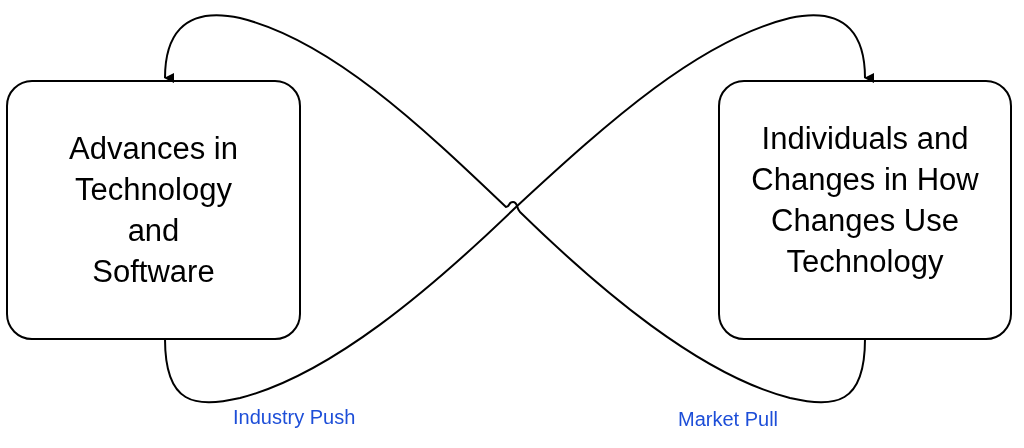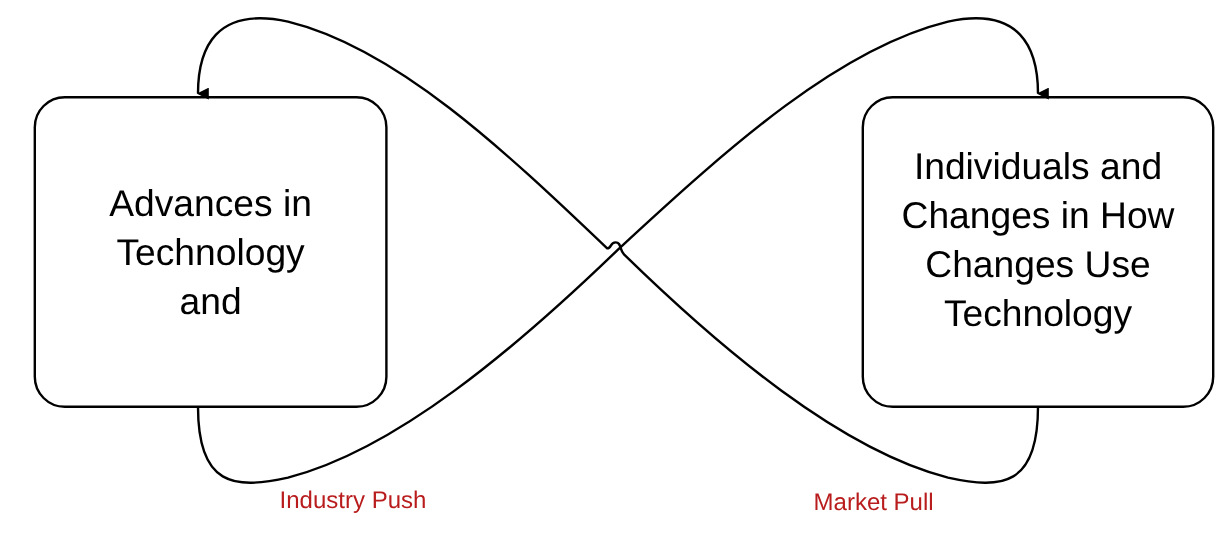--- a/index.html
+++ b/index.html
@@ -3,42 +3,43 @@
   <meta charset="utf-8">
   <style>
     html, body { margin: 0; padding: 0; background: #ffffff; }
     body { width: 1024px; height: 448px; position: relative; overflow: hidden;
            font-family: "Liberation Sans", sans-serif; }
     svg.lines { position: absolute; left: 0; top: 0; }
     .box { position: absolute; border: 2px solid #000; border-radius: 26px; background: transparent;
            display: flex; align-items: center; justify-content: center; box-sizing: border-box; }
     .box-text { text-align: center; font-size: 31px; line-height: 41px; color: #000; }
     .box-text span { display: block; }
-    .label { position: absolute; font-size: 20px; color: #b91c1c; white-space: nowrap; }
+    .label { position: absolute; font-size: 20px; color: #1d4ed8; white-space: nowrap; }
   </style>
 </head>
 <body>
 
 <svg class="lines" width="1024" height="448" viewBox="0 0 1024 448">
   <defs>
     <marker id="arrow" markerWidth="10" markerHeight="10" refX="5" refY="9" orient="auto" markerUnits="userSpaceOnUse">
       <path d="M0,0 L10,0 L5,10 z" fill="#000"></path>
     </marker>
   </defs>
 
   <path d="M165,339 C165,405 195,408 240,398 C330,375 430,290 515,208 C610,120 700,40 790,18 C850,5 865,40 865,78" fill="none" stroke="#000" stroke-width="2" marker-end="url(#arrow)"></path>
 
   <path d="M865,339 C865,405 835,408 790,398 C700,375 600,290 520,212 C516,208 518,202 513,202 C508,202 510,207 506,207 C420,125 330,40 240,18 C180,5 165,40 165,78" fill="none" stroke="#000" stroke-width="2" marker-end="url(#arrow)"></path>
 </svg>
 
-<div class="box" style="left:28px; top:80px; width:295px; height:260px;">
+<div class="box" style="left:6px; top:80px; width:295px; height:260px;">
   <div class="box-text">
     <span>Advances in</span>
     <span>Technology</span>
     <span>and</span>
+    <span>Software</span>
   </div>
 </div>
 
 <div class="box" style="left:718px; top:80px; width:294px; height:260px;">
   <div class="box-text" style="margin-top:-20px;">
     <span>Individuals and</span>
     <span>Changes in How</span>
     <span>Changes Use</span>
     <span>Technology</span>
   </div>

